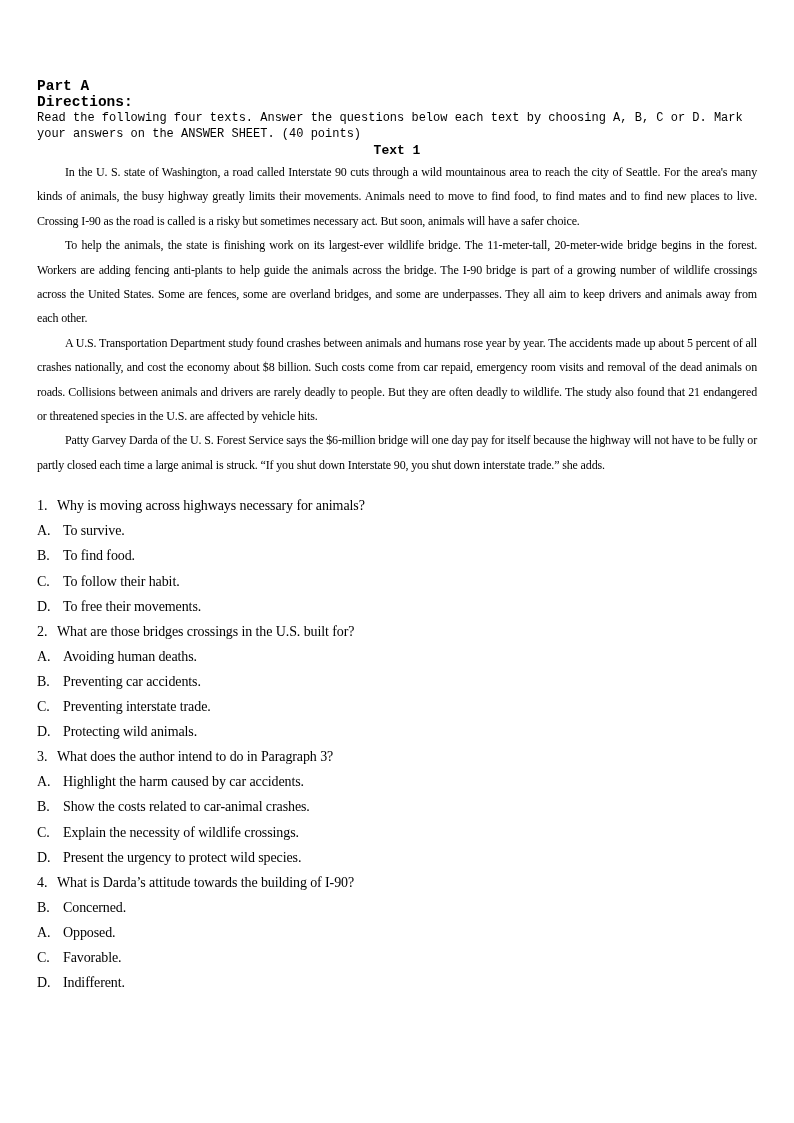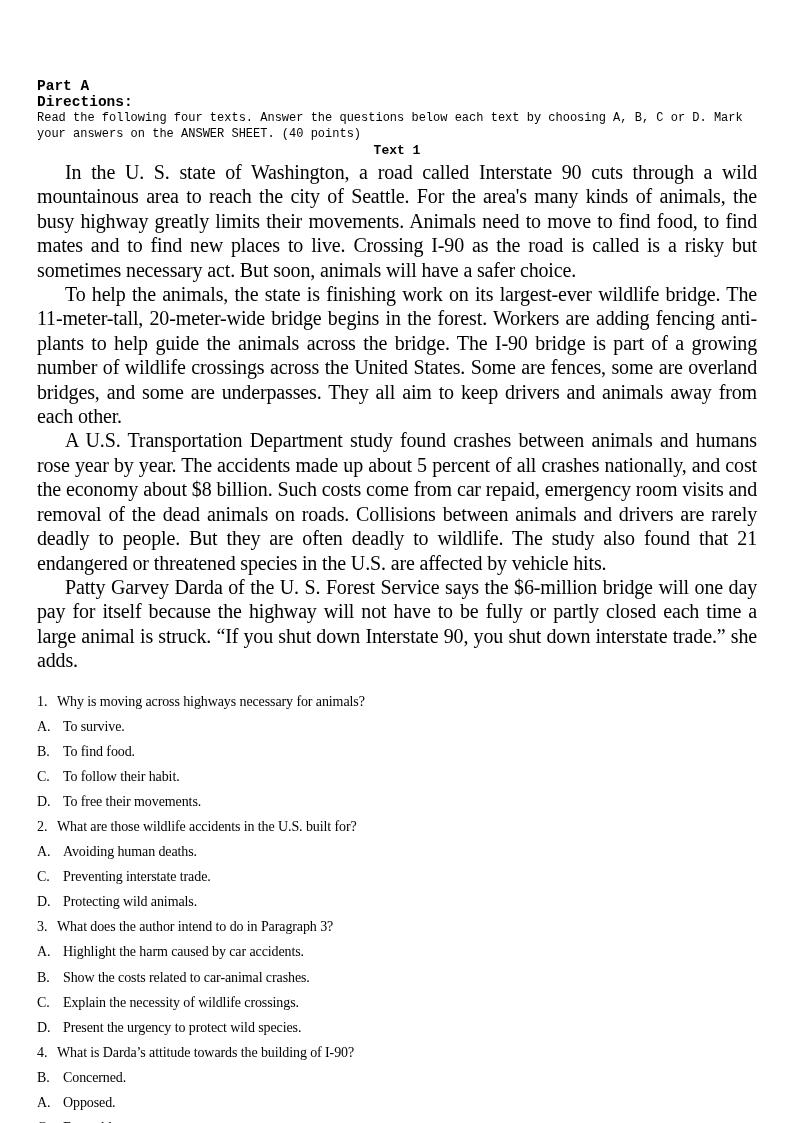--- a/index.html
+++ b/index.html
@@ -40,21 +40,21 @@
     font-size: 13px;
     line-height: 15px;
     text-align: center;
     margin-top: 1px;
   }
   .passage {
     margin-top: 2px;
   }
   .para {
     margin: 0;
-    font-size: 20px;
+    font-size: 12px;
     line-height: 24.4px;
     letter-spacing: -0.15px;
     text-align: justify;
     text-indent: 28px;
   }
   .questions {
     margin-top: 16px;
   }
   .q-stem, .q-opt {
     font-size: 14px;
@@ -93,22 +93,23 @@
 
     <div class="question">
       <div class="q-stem"><span class="q-num">1.</span><span>Why is moving across highways necessary for animals?</span></div>
       <div class="q-opt"><span class="opt-label">A.</span><span>To survive.</span></div>
       <div class="q-opt"><span class="opt-label">B.</span><span>To find food.</span></div>
       <div class="q-opt"><span class="opt-label">C.</span><span>To follow their habit.</span></div>
       <div class="q-opt"><span class="opt-label">D.</span><span>To free their movements.</span></div>
     </div>
 
     <div class="question">
-      <div class="q-stem"><span class="q-num">2.</span><span>What are those wildlife accidents in the U.S. built for?</span></div>
+      <div class="q-stem"><span class="q-num">2.</span><span>What are those bridges crossings in the U.S. built for?</span></div>
       <div class="q-opt"><span class="opt-label">A.</span><span>Avoiding human deaths.</span></div>
+      <div class="q-opt"><span class="opt-label">B.</span><span>Preventing car accidents.</span></div>
       <div class="q-opt"><span class="opt-label">C.</span><span>Preventing interstate trade.</span></div>
       <div class="q-opt"><span class="opt-label">D.</span><span>Protecting wild animals.</span></div>
     </div>
 
     <div class="question">
       <div class="q-stem"><span class="q-num">3.</span><span>What does the author intend to do in Paragraph 3?</span></div>
       <div class="q-opt"><span class="opt-label">A.</span><span>Highlight the harm caused by car accidents.</span></div>
       <div class="q-opt"><span class="opt-label">B.</span><span>Show the costs related to car-animal crashes.</span></div>
       <div class="q-opt"><span class="opt-label">C.</span><span>Explain the necessity of wildlife crossings.</span></div>
       <div class="q-opt"><span class="opt-label">D.</span><span>Present the urgency to protect wild species.</span></div>

